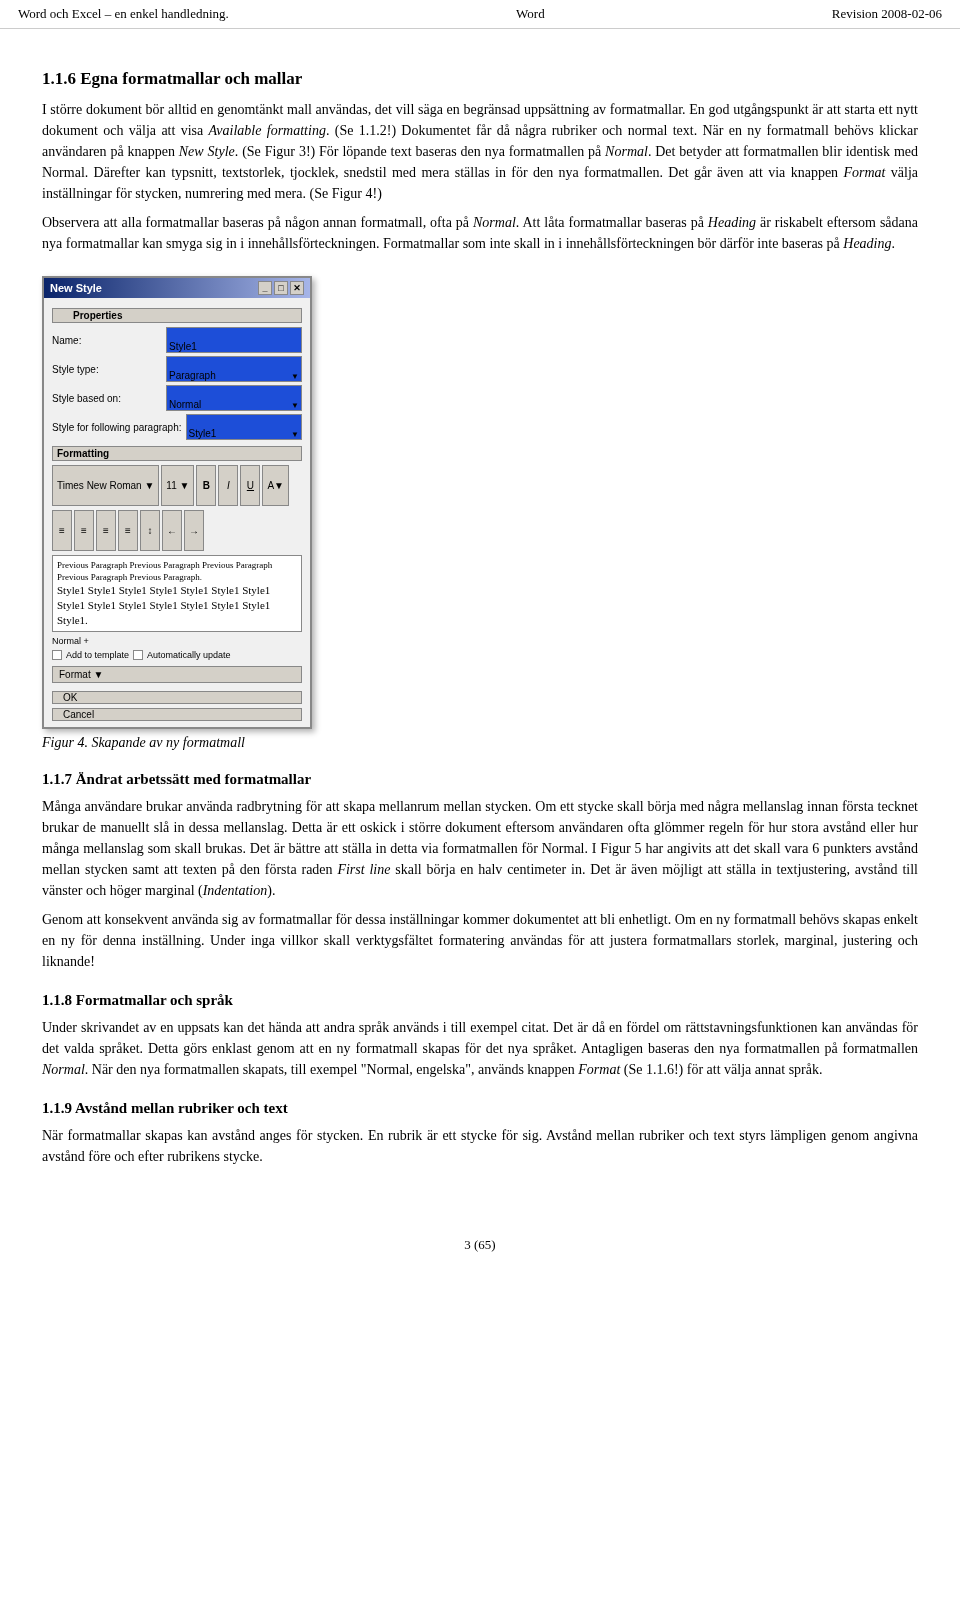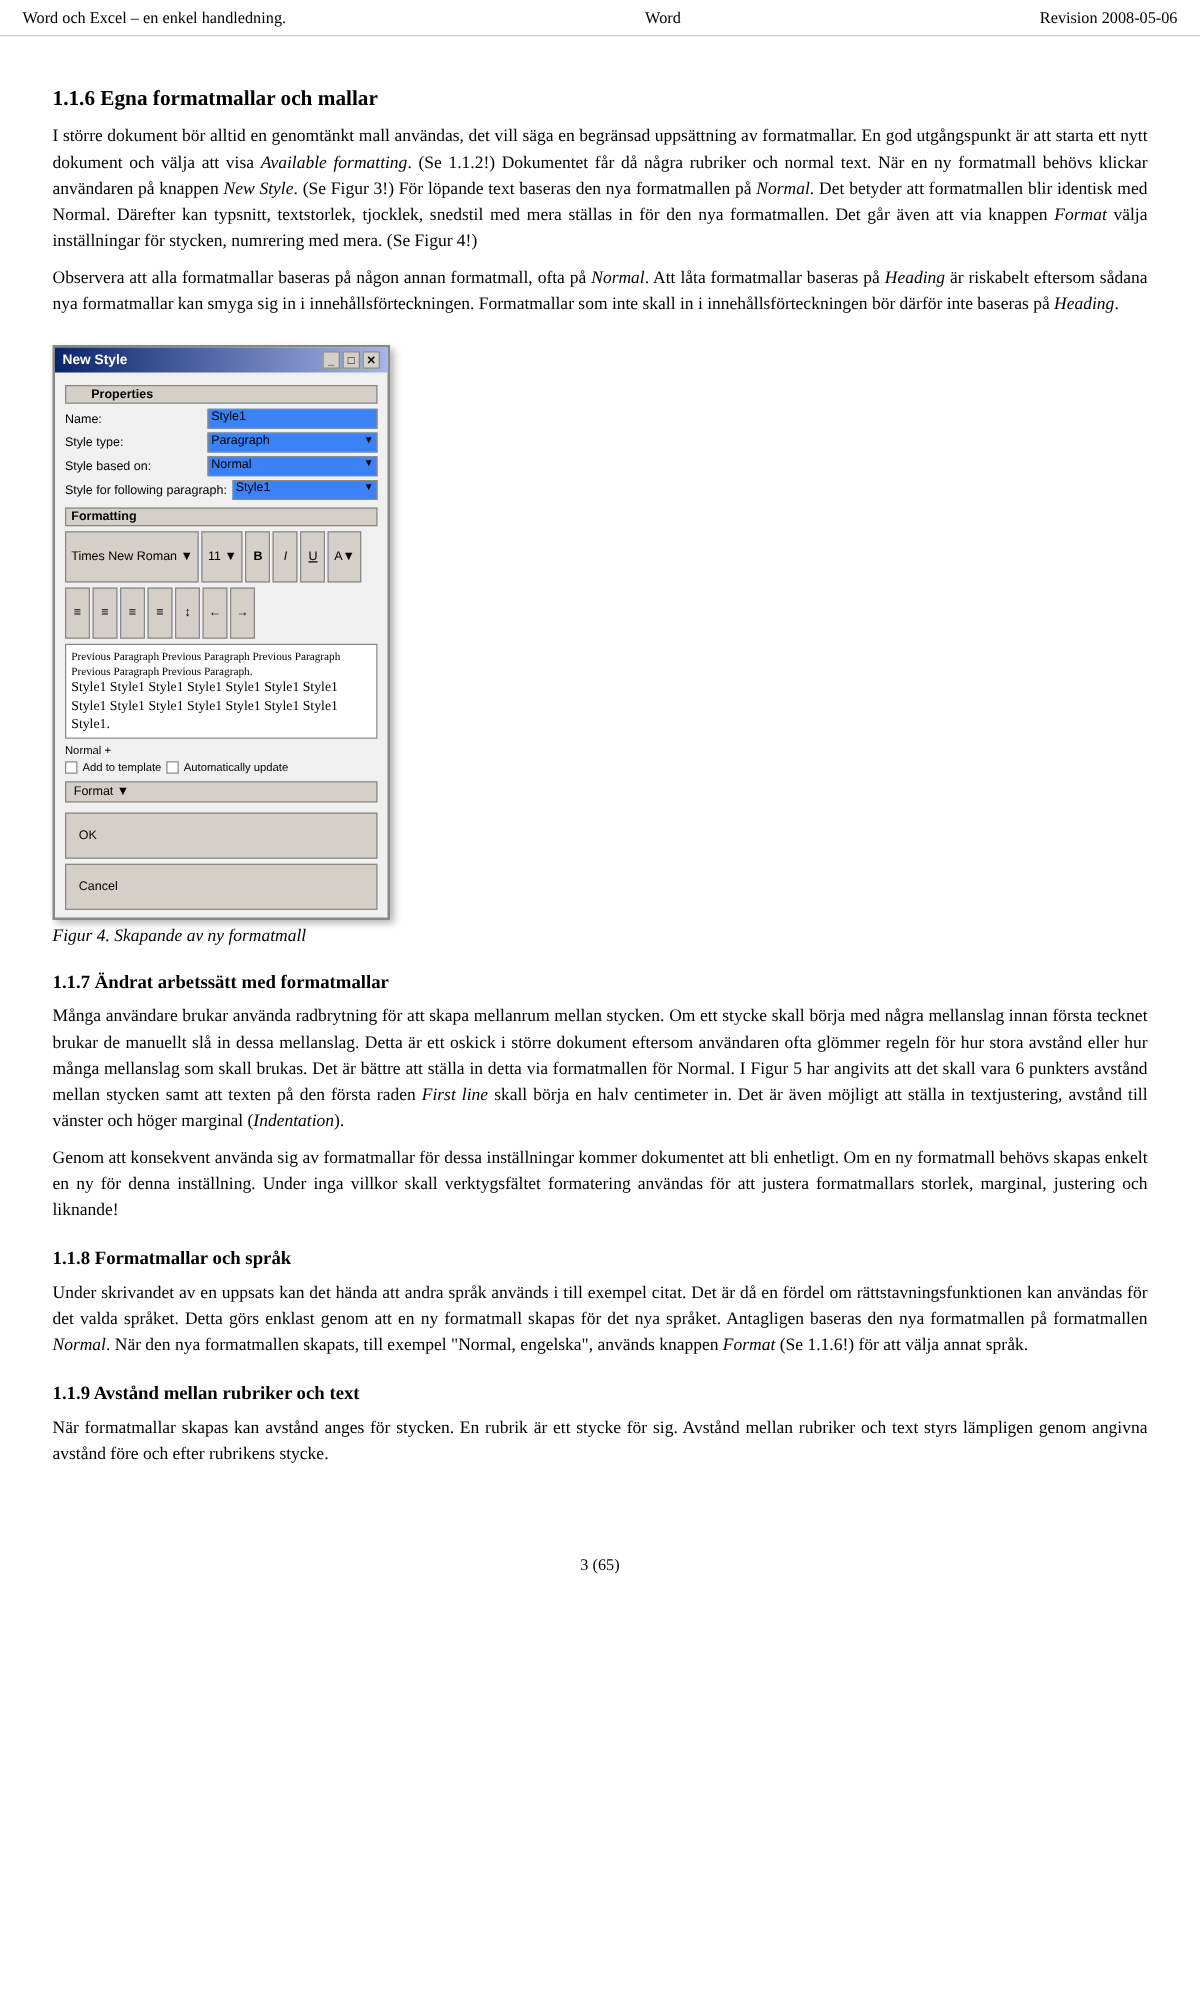--- a/index.html
+++ b/index.html
@@ -103,27 +103,27 @@
       align-items: center;
       margin-bottom: 3px;
       gap: 4px;
     }
     .dialog-label {
       min-width: 110px;
       font-size: 10px;
     }
     .dialog-input {
       flex: 1;
-      height: 16px;
-      border: 1px solid #888;
-      background: #3b82f6;
+      height: 26px;
+      border: 1px solid #888;
+      background: #1d4ed8;
       font-size: 10px;
       padding: 0 2px;
       display: flex;
-      align-items: flex-start;
+      align-items: flex-end;
       justify-content: space-between;
     }
     .dialog-input-arrow {
       font-size: 8px;
     }
     .dialog-formatting-section {
       margin-top: 6px;
     }
     .dialog-formatting-label {
       font-weight: bold;
@@ -181,21 +181,21 @@
     .dialog-buttons {
       display: flex;
       gap: 4px;
       margin-top: 6px;
       justify-content: flex-start;
       flex-direction: column;
     }
     .dialog-btn {
       border: 1px solid #888;
       background: #d4d0c8;
-      padding: 12px 10px;
+      padding: 0 10px;
       font-size: 10px;
       cursor: pointer;
     }
     .dialog-format-btn {
       border: 1px solid #888;
       background: #d4d0c8;
       padding: 2px 6px;
       font-size: 10px;
       display: flex;
       align-items: center;
@@ -210,21 +210,21 @@
     }
     em { font-style: italic; }
     strong { font-weight: bold; }
   </style>
 </head>
 <body>
 
 <div class="page-header">
   <span>Word och Excel – en enkel handledning.</span>
   <span>Word</span>
-  <span>Revision 2008-05-06</span>
+  <span>Revision 2008-02-06</span>
 </div>
 
 <div class="content">
 
   <h2 class="section-title">1.1.6 Egna formatmallar och mallar</h2>
 
   <p>
     I större dokument bör alltid en genomtänkt mall användas, det vill säga en begränsad uppsättning av formatmallar. En god utgångspunkt är att starta ett nytt dokument och välja att visa <em>Available formatting</em>. (Se 1.1.2!) Dokumentet får då några rubriker och normal text. När en ny formatmall behövs klickar användaren på knappen <em>New Style</em>. (Se Figur 3!) För löpande text baseras den nya formatmallen på <em>Normal</em>. Det betyder att formatmallen blir identisk med Normal. Därefter kan typsnitt, textstorlek, tjocklek, snedstil med mera ställas in för den nya formatmallen. Det går även att via knappen <em>Format</em> välja inställningar för stycken, numrering med mera. (Se Figur 4!)
   </p>
 

